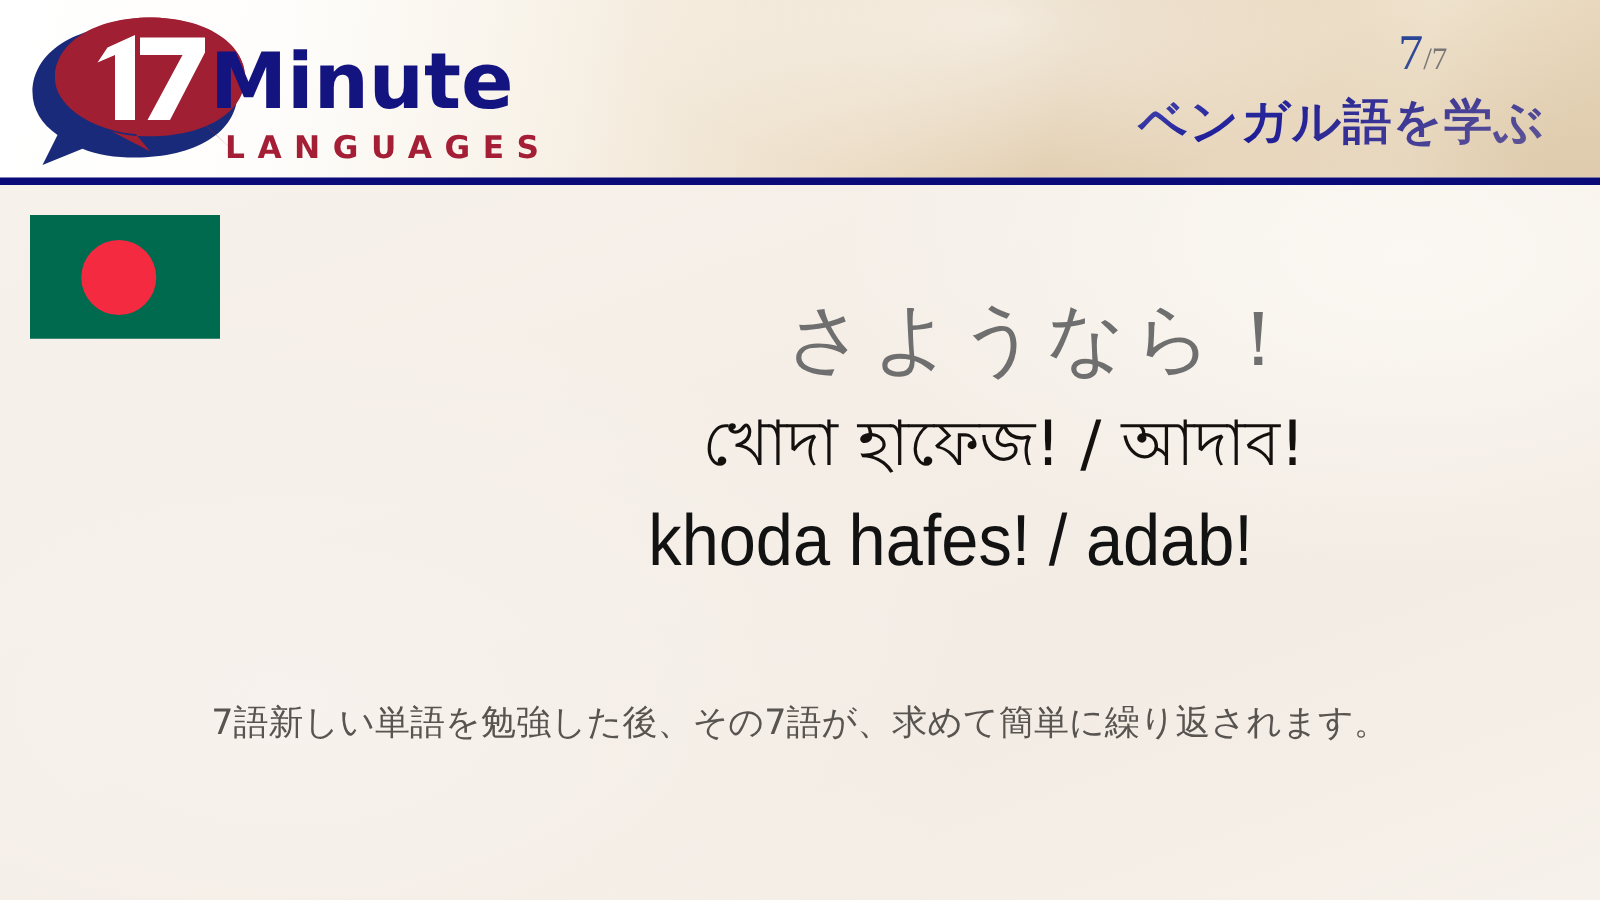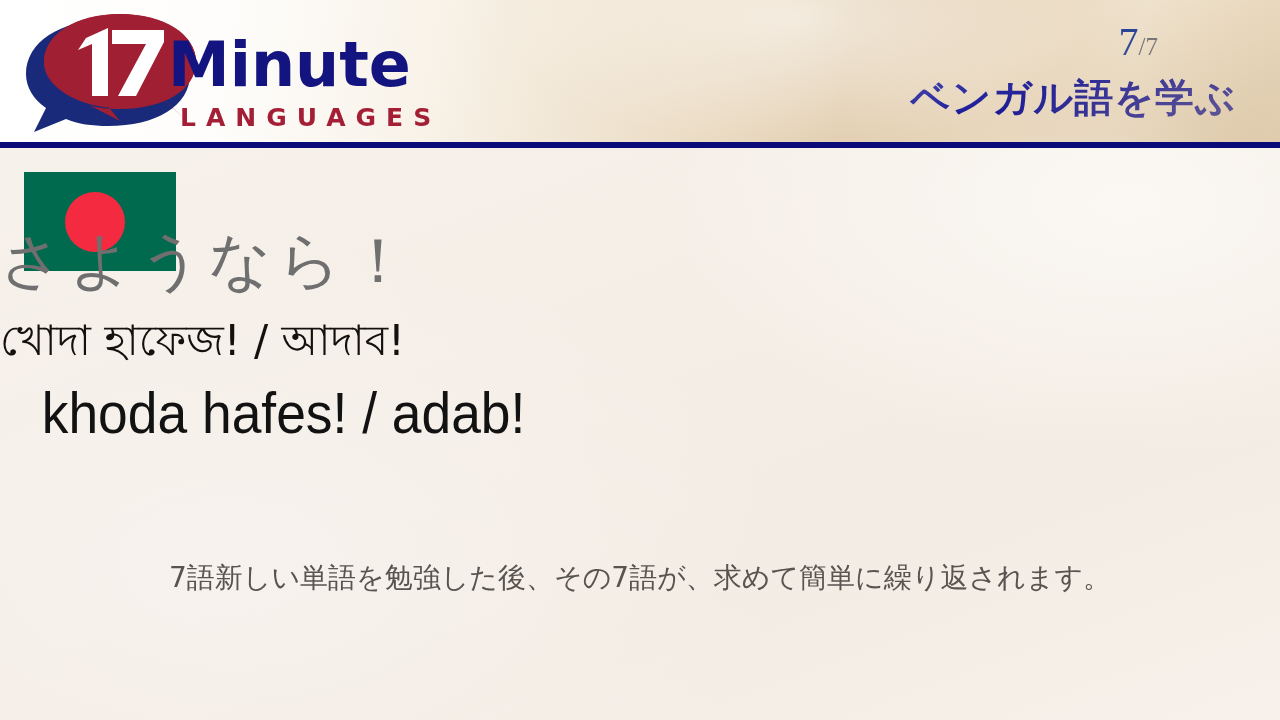--- a/index.html
+++ b/index.html
@@ -122,39 +122,39 @@
     border-radius:50%;
     background:#f42a41;
     left:41px;
     top:20px;
   }
 
   
   .content {
     position:absolute;
     left:0;
-    top:150px;
+    top:160px;
     width:1044px;
-    text-align:left;
+    text-align:right;
   }
 
   .line-native {
     margin-top:78px;
     font-family:"DejaVu Sans","Liberation Sans",sans-serif;
     font-size:62px;
     font-weight:400;
     color:#6f6f6f;
     letter-spacing:6px;
     line-height:1.05;
   }
 
   .line-script {
     margin-top:24px;
     font-family:"DejaVu Sans","Liberation Sans",sans-serif;
-    font-size:42px;
+    font-size:50px;
     font-weight:400;
     color:#14100e;
     line-height:1.15;
   }
 
   .line-roman {
     margin-top:16px;
     font-family:"Liberation Sans","DejaVu Sans",sans-serif;
     font-size:58px;
     font-weight:400;

